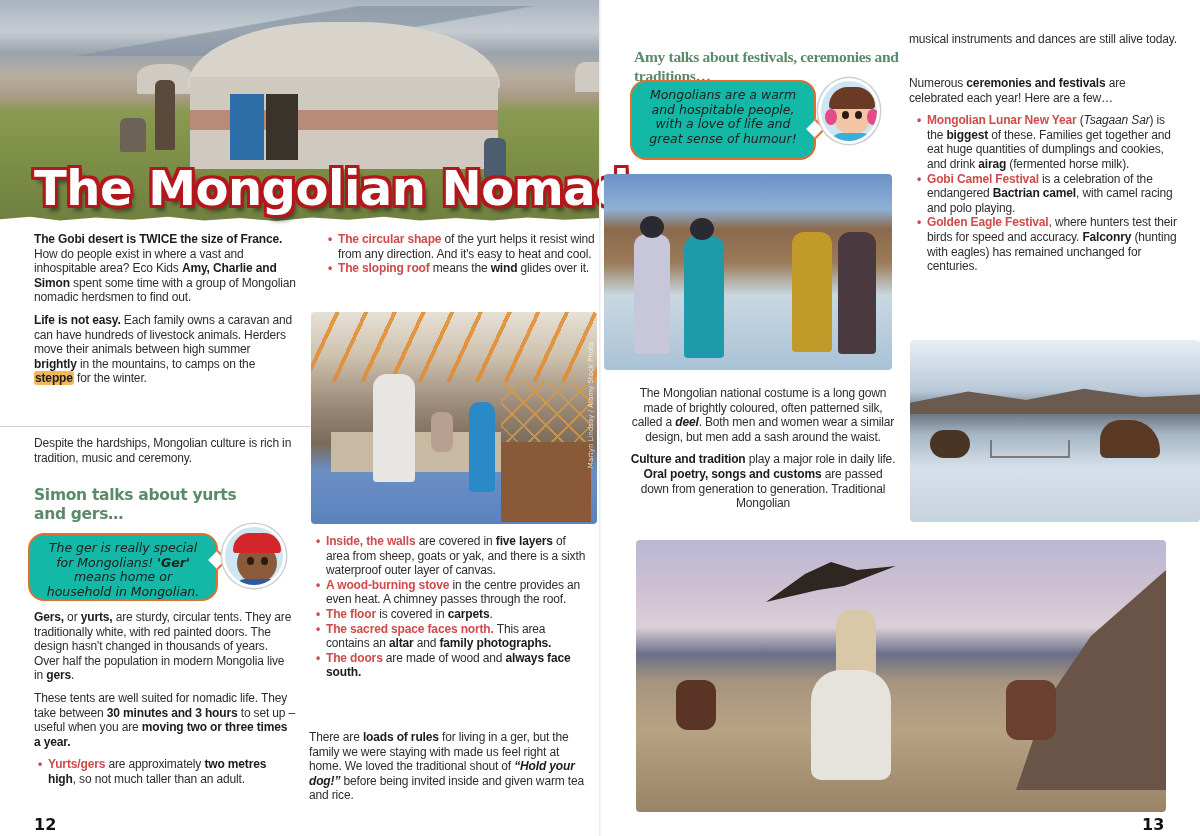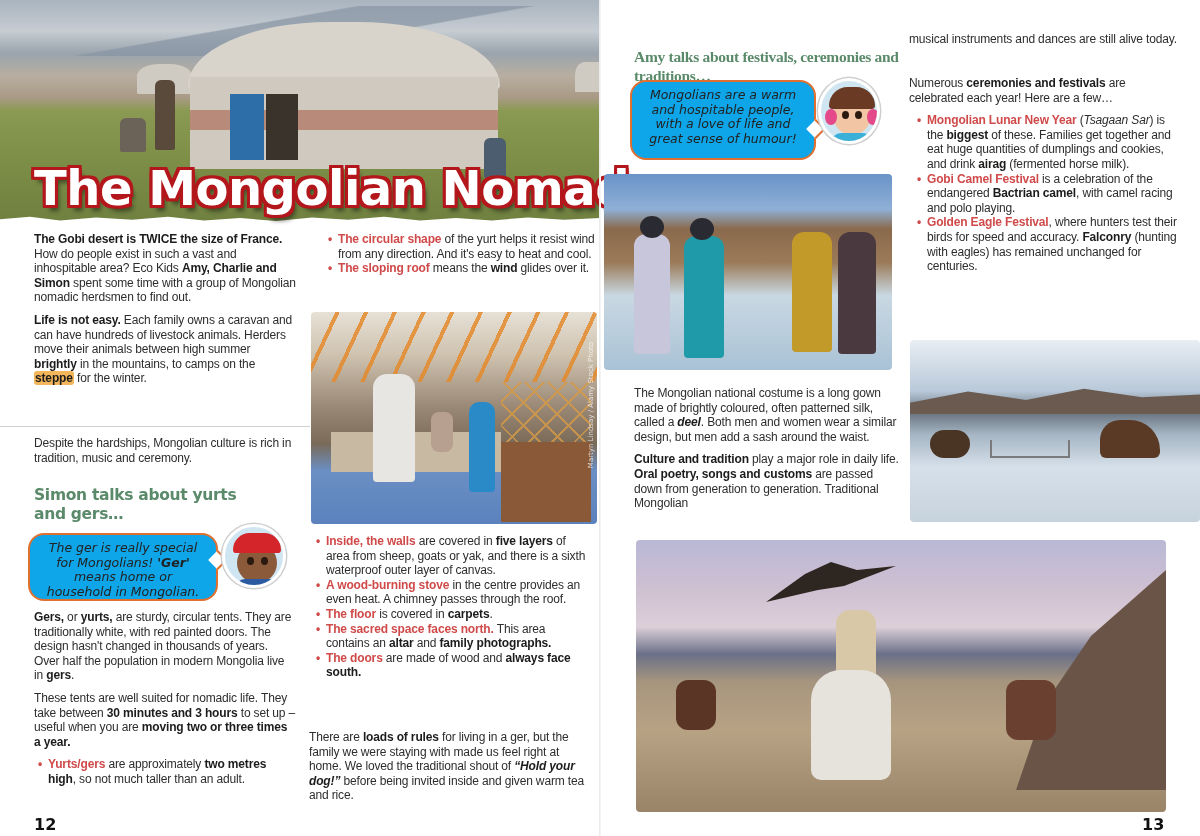--- a/index.html
+++ b/index.html
@@ -37,21 +37,21 @@
   .txt p { margin-bottom: 8px; }
   .txt b { color: #1c1c1c; }
   .hl { color: #d04a4a; font-weight: bold; }
   .mark { background: #f4b65a; border-radius: 3px; padding: 0 1px; }
   ul.bul { list-style: none; }
   ul.bul li { position: relative; padding-left: 10px; }
   ul.bul li::before { content: "•"; position: absolute; left: 0; top: 0; color: #d04a4a; font-weight: bold; }
 
   .section-title { position: absolute; font-family: "DejaVu Sans", sans-serif; font-weight: bold; font-size: 15.5px; line-height: 19px; color: #5a8a6a; letter-spacing: -0.3px; }
 
-  .bubble { position: absolute; border: 2.5px solid #e07030; border-radius: 16px; background: #0ea5e9;
+  .bubble { position: absolute; border: 2.5px solid #e07030; border-radius: 16px; background: #14b8a6;
     font-family: "DejaVu Sans", sans-serif; font-style: italic; font-size: 12.5px; line-height: 14.5px; color: #222; text-align: center; padding: 6px 10px; }
   .bubble .tail { position: absolute; width: 14px; height: 14px; background: #fff; border-right: 2.5px solid #e07030; border-bottom: 2.5px solid #e07030; }
 
   .avatar { position: absolute; border-radius: 50%; border: 3px solid #fff; box-shadow: 0 0 0 1.5px #cfcfcf; overflow: hidden; background: #cfe6f2; }
   .avatar .face { position: absolute; border-radius: 50%; }
   .avatar .eye { position: absolute; width: 7px; height: 8px; border-radius: 50%; background: #2b1a10; }
 
   .photo { position: absolute; overflow: hidden; border-radius: 4px; }
   .photo .credit { position: absolute; right: 2px; top: 30px; writing-mode: vertical-rl; transform: rotate(180deg);
     font-family: "DejaVu Sans", sans-serif; font-size: 7px; color: rgba(255,255,255,.75); }
@@ -78,21 +78,21 @@
     </div>
     <div class="person" style="left:155px;top:80px;width:20px;height:70px;"></div>
     <div class="person" style="left:120px;top:118px;width:26px;height:34px;background:#6b6258;"></div>
     <div class="person" style="left:484px;top:138px;width:22px;height:40px;background:#4b5d6e;"></div>
     <div class="torn"></div>
   </div>
 
   <div class="main-title">The Mongolian Nomads</div>
 
   <div class="txt" style="left:34px;top:232px;width:262px;">
-    <p><b>The Gobi desert is TWICE the size of France.</b><span> How do people exist in such a vast and inhospitable area? Eco Kids </span><b>Amy, Charlie and Simon</b><span> spent some time with a group of Mongolian nomadic herdsmen to find out.</span></p>
+    <p><b>The Gobi desert is TWICE the size of France.</b><span> How do people exist in where a vast and inhospitable area? Eco Kids </span><b>Amy, Charlie and Simon</b><span> spent some time with a group of Mongolian nomadic herdsmen to find out.</span></p>
     <p><b>Life is not easy.</b><span> Each family owns a caravan and can have hundreds of livestock animals. Herders move their animals between high summer </span><b>brightly</b><span> in the mountains, to camps on the </span><b class="mark">steppe</b><span> for the winter.</span></p>
   </div>
   <div class="divider"></div>
   <div class="txt" style="left:34px;top:436px;width:262px;">Despite the hardships, Mongolian culture is rich in tradition, music and ceremony.</div>
 
   <div class="section-title" style="left:34px;top:486px;width:220px;">Simon talks about yurts and gers…</div>
 
   <div class="bubble" style="left:28px;top:533px;width:190px;height:68px;">
     <span>The ger is really special for Mongolians! </span><b>'Ger'</b><span> means home or household in Mongolian.</span>
     <div class="tail" style="right:-9px;top:18px;transform:rotate(-45deg);"></div>
@@ -170,21 +170,21 @@
 
   <div class="photo" style="left:4px;top:174px;width:288px;height:196px;background:linear-gradient(180deg,#6a93c8 0%,#8fb0d6 18%,#8a6a4c 28%,#9a7a58 45%,#c9d8e2 62%,#a9c2d6 100%);">
     <div style="position:absolute;left:30px;top:60px;width:36px;height:120px;background:#c8c6da;border-radius:12px 12px 4px 4px;"></div>
     <div style="position:absolute;left:36px;top:42px;width:24px;height:22px;background:#2a2a32;border-radius:50%;"></div>
     <div style="position:absolute;left:80px;top:62px;width:40px;height:122px;background:#1e9aa8;border-radius:12px 12px 4px 4px;"></div>
     <div style="position:absolute;left:86px;top:44px;width:24px;height:22px;background:#2a2a32;border-radius:50%;"></div>
     <div style="position:absolute;left:188px;top:58px;width:40px;height:120px;background:#c29a2a;border-radius:12px 12px 4px 4px;"></div>
     <div style="position:absolute;left:234px;top:58px;width:38px;height:122px;background:#4a3a40;border-radius:12px 12px 4px 4px;"></div>
   </div>
 
-  <div class="txt" style="left:34px;top:386px;width:270px;">
+  <div class="txt" style="left:28px;top:386px;width:270px;text-align:center;">
     <p><span>The Mongolian national costume is a long gown made of brightly coloured, often patterned silk, called a </span><b><i>deel</i></b><span>. Both men and women wear a similar design, but men add a sash around the waist.</span></p>
     <p><b>Culture and tradition</b><span> play a major role in daily life. </span><b>Oral poetry, songs and customs</b><span id="culture-tail"> are passed down from generation to generation. Traditional Mongolian</span></p>
   </div>
 
   <div class="txt" style="left:309px;top:32px;width:270px;">
     <p style="margin-top:44px;"><span>Numerous </span><b>ceremonies and festivals</b><span> are celebrated each year!  Here are a few…</span></p>
     <ul class="bul" style="padding-left:8px;margin-top:6px;">
       <li><span class="hl">Mongolian Lunar New Year</span><span> (</span><i>Tsagaan Sar</i><span>) is the </span><b>biggest</b><span> of these. Families get together and eat huge quantities of dumplings and cookies, and drink </span><b>airag</b><span> (fermented horse milk).</span></li>
       <li><span class="hl">Gobi Camel Festival</span><span> is a celebration of the endangered </span><b>Bactrian camel</b><span>, with camel racing and polo playing.</span></li>
       <li><span class="hl">Golden Eagle Festival</span><span>, where hunters test their birds for speed and accuracy. </span><b>Falconry</b><span> (hunting with eagles) has remained unchanged for centuries.</span></li>

